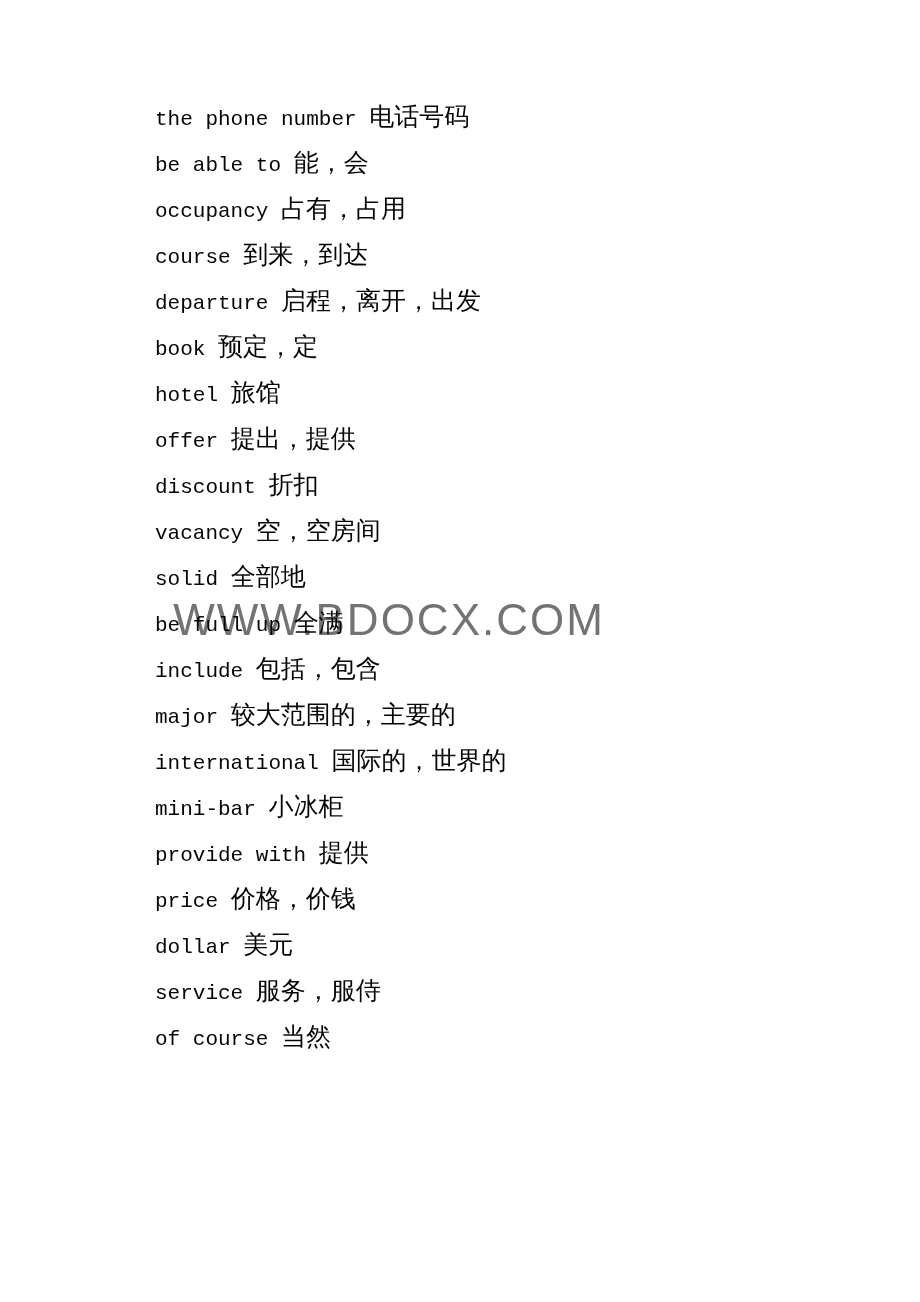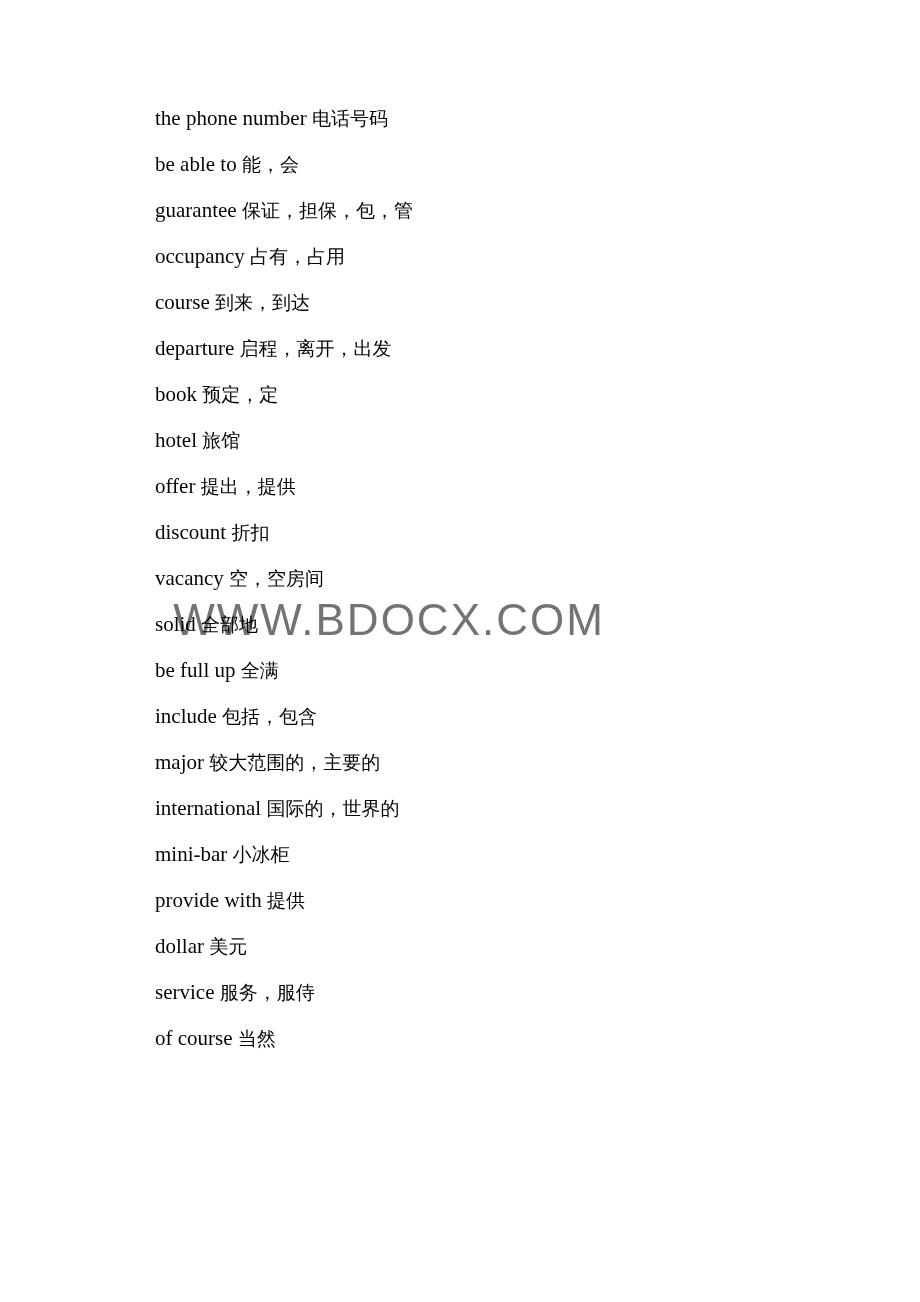--- a/index.html
+++ b/index.html
@@ -43,51 +43,51 @@
     top: 96px;
     width: 640px;
   }
   .line {
     font-size: 21px;
     line-height: 44px;
     white-space: nowrap;
     color: #050505;
   }
   .en {
-    font-family: Liberation Serif, serif;
+    font-family: Liberation Mono, monospace;
   }
   .zh {
     font-family: Liberation Mono, monospace;
-    font-size: 19px;
+    font-size: 25px;
   }
 </style>
 </head>
 <body>
 
 <div id="page">
 
   <div id="watermark">WWW.BDOCX.COM</div>
 
   <div id="content">
       <div class="line"><span class="en">the phone number </span><span class="zh">电话号码</span></div>
       <div class="line"><span class="en">be able to </span><span class="zh">能，会</span></div>
-      <div class="line"><span class="en">guarantee </span><span class="zh">保证，担保，包，管</span></div>
       <div class="line"><span class="en">occupancy </span><span class="zh">占有，占用</span></div>
       <div class="line"><span class="en">course </span><span class="zh">到来，到达</span></div>
       <div class="line"><span class="en">departure </span><span class="zh">启程，离开，出发</span></div>
       <div class="line"><span class="en">book </span><span class="zh">预定，定</span></div>
       <div class="line"><span class="en">hotel </span><span class="zh">旅馆</span></div>
       <div class="line"><span class="en">offer </span><span class="zh">提出，提供</span></div>
       <div class="line"><span class="en">discount </span><span class="zh">折扣</span></div>
       <div class="line"><span class="en">vacancy </span><span class="zh">空，空房间</span></div>
       <div class="line"><span class="en">solid </span><span class="zh">全部地</span></div>
       <div class="line"><span class="en">be full up </span><span class="zh">全满</span></div>
       <div class="line"><span class="en">include </span><span class="zh">包括，包含</span></div>
       <div class="line"><span class="en">major </span><span class="zh">较大范围的，主要的</span></div>
       <div class="line"><span class="en">international </span><span class="zh">国际的，世界的</span></div>
       <div class="line"><span class="en">mini-bar </span><span class="zh">小冰柜</span></div>
       <div class="line"><span class="en">provide with </span><span class="zh">提供</span></div>
+      <div class="line"><span class="en">price </span><span class="zh">价格，价钱</span></div>
       <div class="line"><span class="en">dollar </span><span class="zh">美元</span></div>
       <div class="line"><span class="en">service </span><span class="zh">服务，服侍</span></div>
       <div class="line"><span class="en">of course </span><span class="zh">当然</span></div>
     </div>
 
 </div>
 
 </body></html>

